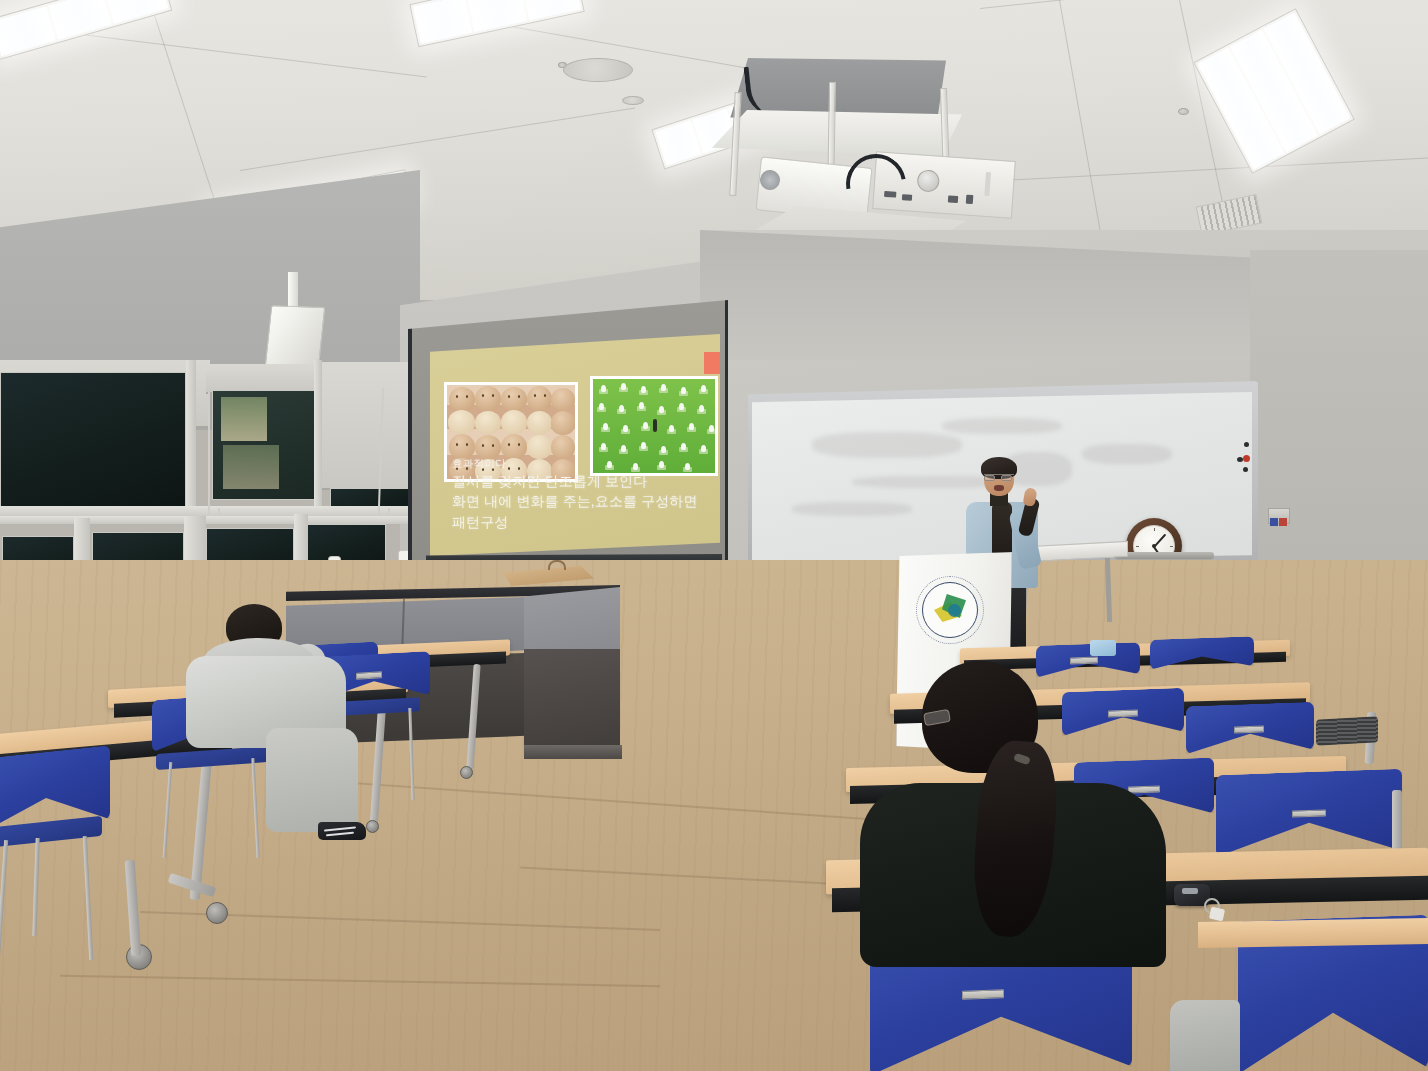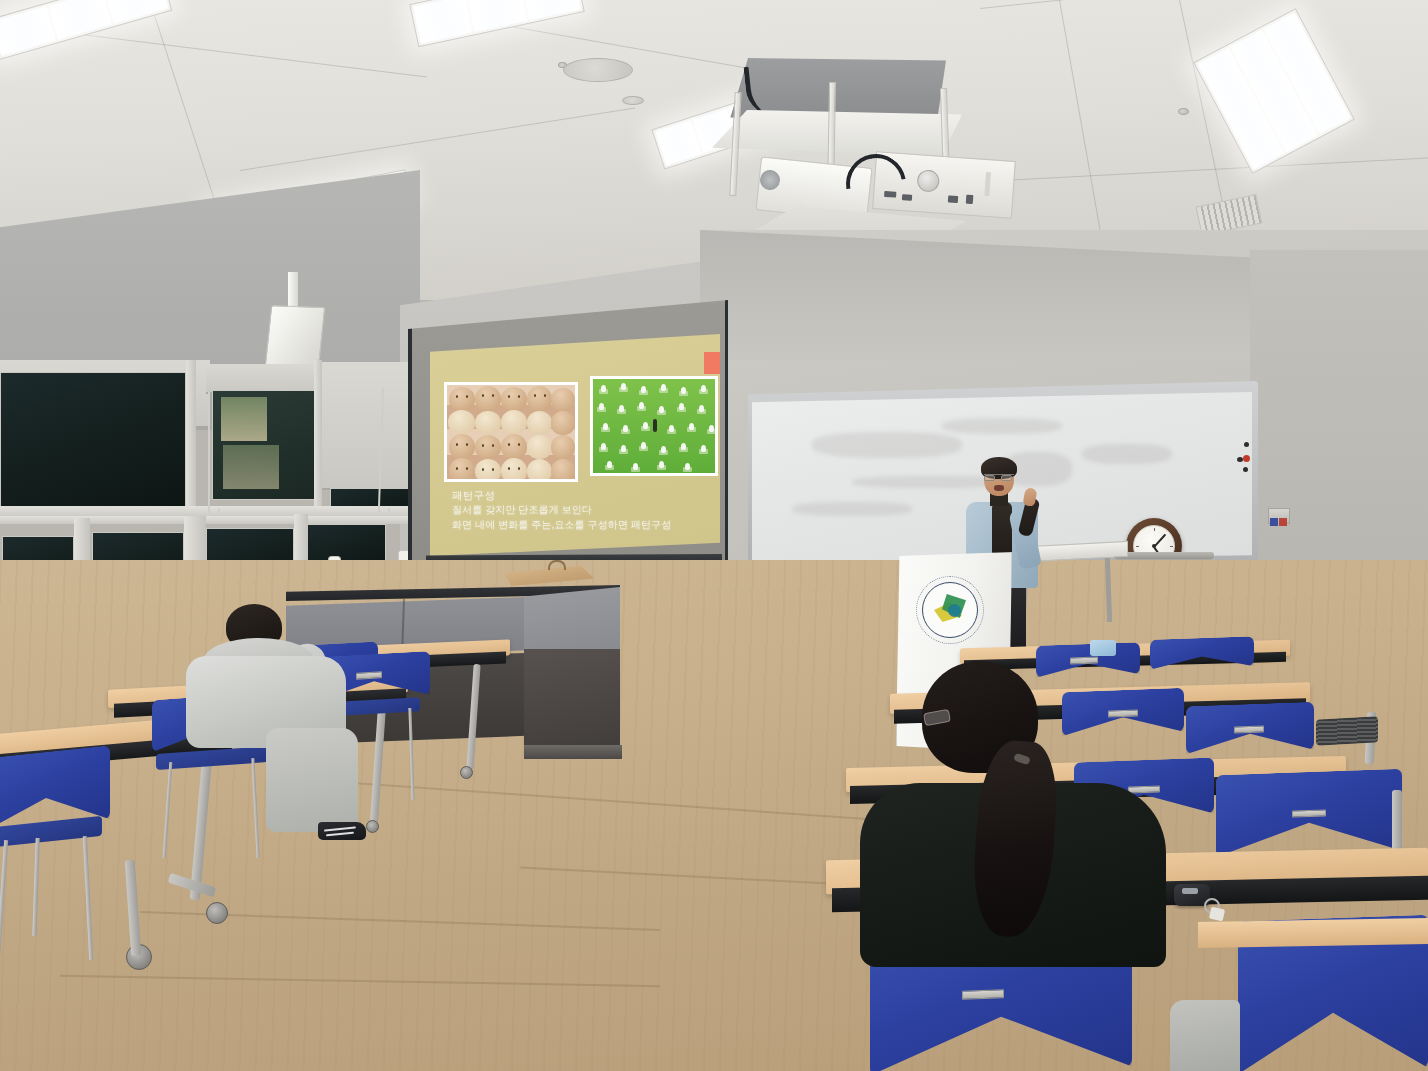--- a/index.html
+++ b/index.html
@@ -214,21 +214,21 @@
   #slide-accent {
     left: 274px; top: 18px; width: 22px; height: 22px;
     background: #f07a62;
   }
   #slide-text {
     position: absolute; left: 22px; bottom: 24px; width: 250px;
     color: #f4f2ea; line-height: 1.45;
     text-shadow: 0 0 3px rgba(255,255,255,.35);
   }
   #slide-title { font-size: 10.5px; letter-spacing: .3px; }
-  .slide-line { font-size: 10px; letter-spacing: .1px; }
+  .slide-line { font-size: 14px; letter-spacing: .1px; }
 
   
   #whiteboard-frame {
     left: 748px; top: 381px; width: 510px; height: 190px;
     background: linear-gradient(180deg,#cfd1d2,#aeb0b1);
     border-radius: 3px;
     clip-path: polygon(0% 7%,100% 0%,100% 95%,0% 100%);
     box-shadow: 0 2px 6px rgba(0,0,0,.18);
   }
   #whiteboard-surface {
@@ -866,21 +866,21 @@
         <div class="mat" style="left:38px;top:88px;"></div>
           <div class="person-dot" style="left:40px;top:84px;"></div>
         <div class="mat" style="left:64px;top:86px;"></div>
           <div class="person-dot" style="left:66px;top:82px;"></div>
         <div class="mat" style="left:90px;top:88px;"></div>
           <div class="person-dot" style="left:92px;top:84px;"></div>
         <div id="field-solo" style="left:60px;top:40px;"></div>
       </div>
 
       <div id="slide-text">
-        <div id="slide-title">패턴구성</div>
+        <div id="slide-title">효과적이다</div>
         <div class="slide-line">질서를 갖지만 단조롭게 보인다</div>
         <div class="slide-line">화면 내에 변화를 주는,요소를 구성하면 패턴구성</div>
       </div>
     </div>
     <div id="screen-bottom-bar" class="abs"></div>
   </div>
 
   <div id="whiteboard-frame" class="abs"></div>
   <div id="whiteboard-surface" class="abs">
     <div class="wb-smudge" style="left:60px;top:40px;width:150px;height:26px;"></div>

